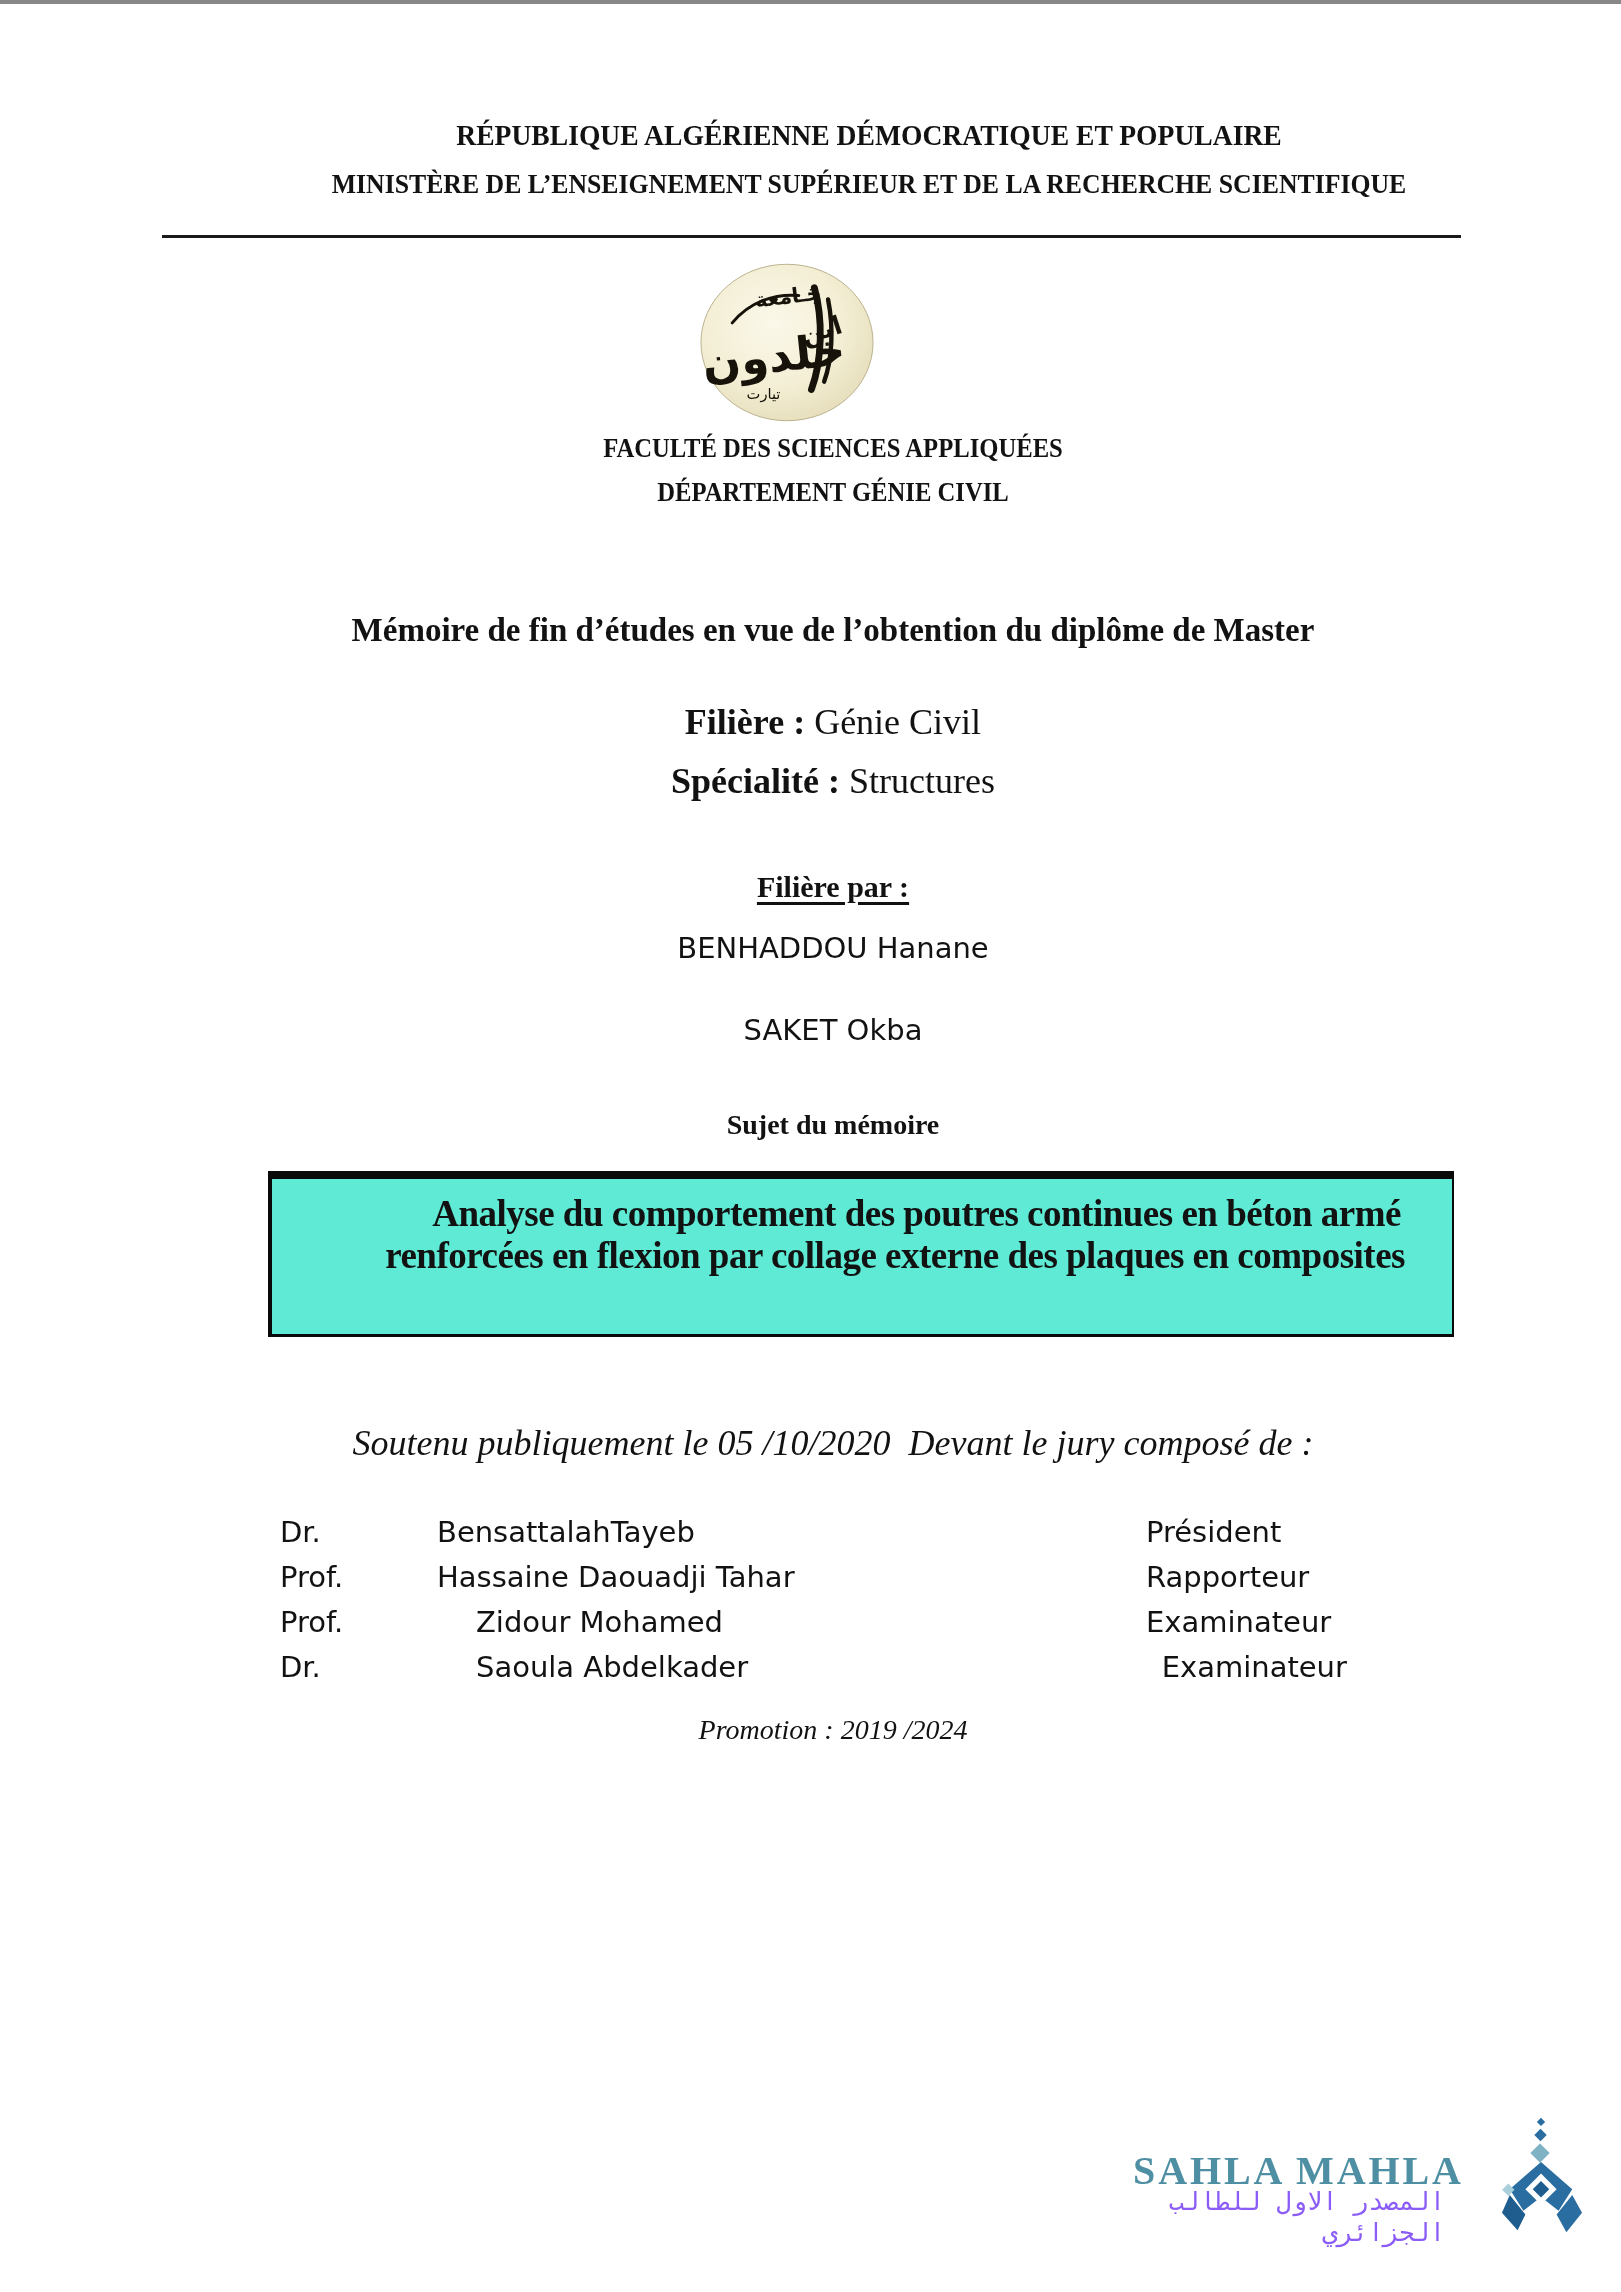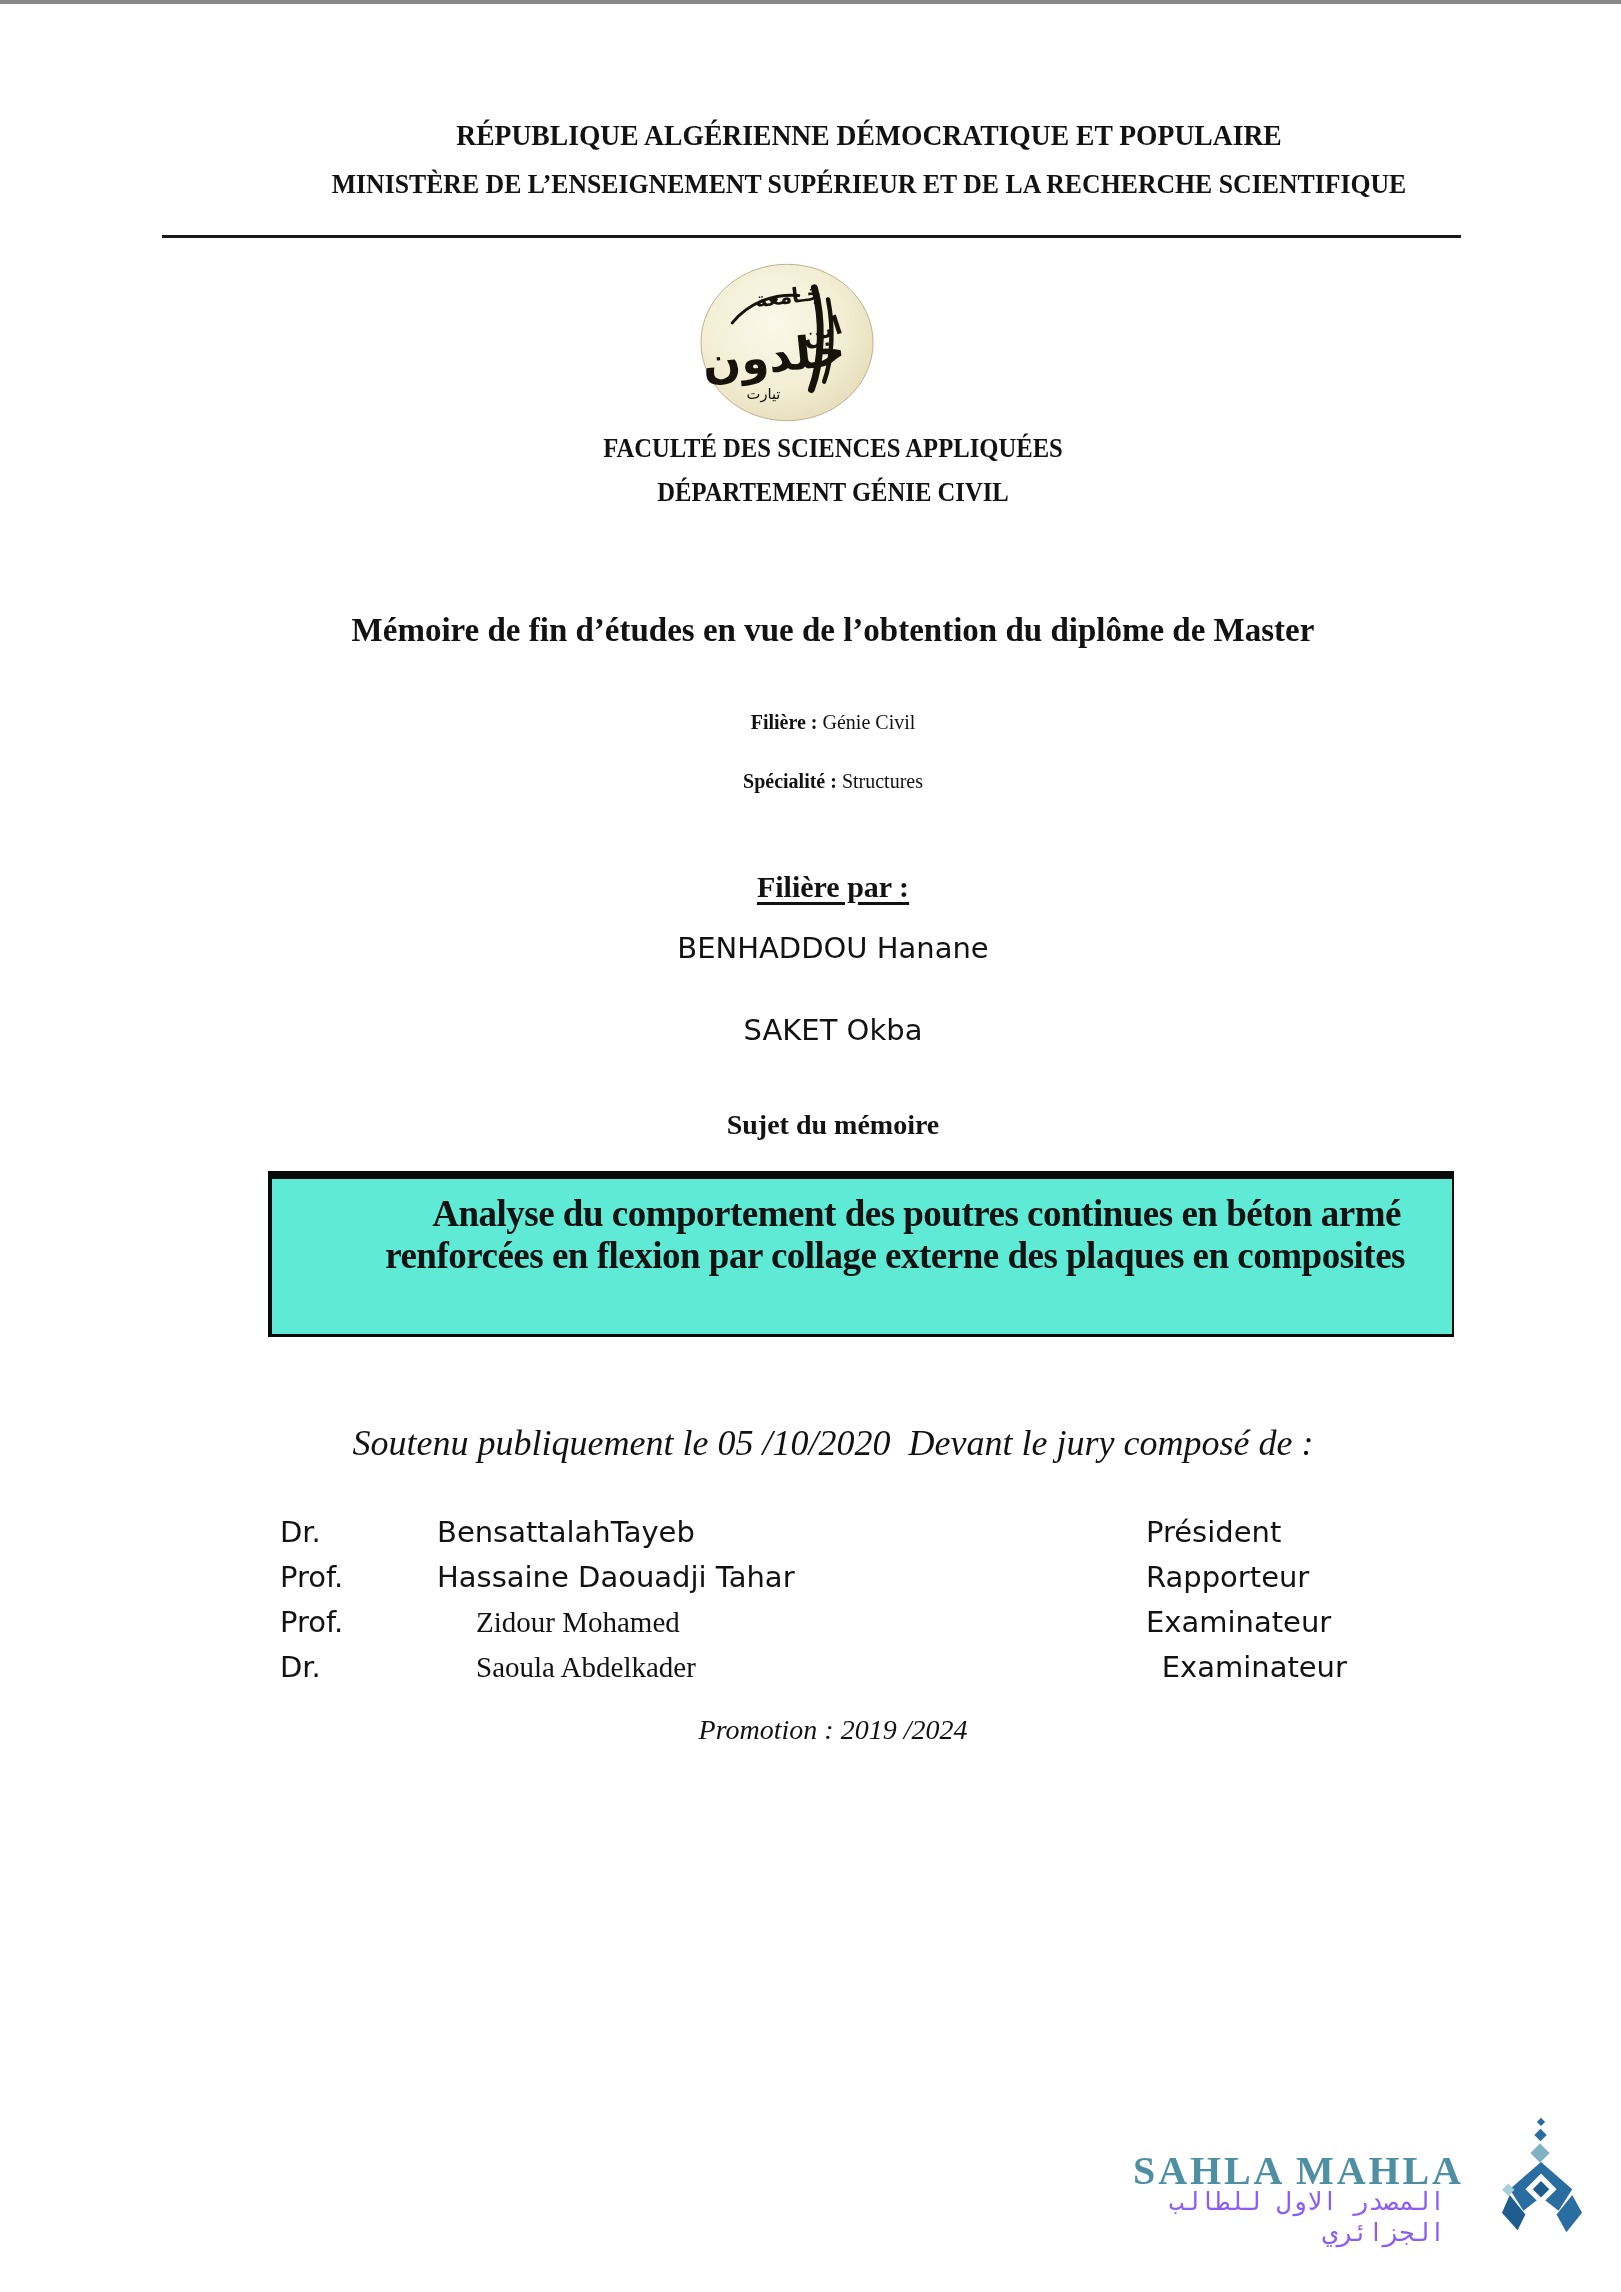--- a/index.html
+++ b/index.html
@@ -24,21 +24,21 @@
 
   
   .seal{top:258px;left:699px;width:176px;height:161px;}
 
   
   .faculty{top:428px;font-weight:700;font-size:27.4px;line-height:33px;transform:scaleX(0.9);transform-origin:center top;}
   .department{top:472px;font-weight:700;font-size:27.4px;line-height:33px;transform:scaleX(0.9);transform-origin:center top;}
 
   
   .memoire{top:607px;font-weight:700;font-size:33px;line-height:39px;}
-  .fil-line{font-size:20px;line-height:35px;}
+  .fil-line{font-size:36px;line-height:35px;}
   .filiere{top:701px;}
   .specialite{top:760px;}
   .lbl{font-weight:700;}
   .presente{top:865px;font-weight:700;font-size:30px;line-height:35px;}
   .presente .ul{text-decoration:underline;text-decoration-thickness:2.5px;text-underline-offset:4.9px;}
 
   .comic{font-family:"DejaVu Sans","Liberation Sans",sans-serif;}
   .author1{top:927px;font-size:29px;line-height:34px;}
   .author2{top:1009px;font-size:29px;line-height:34px;}
 
@@ -47,21 +47,21 @@
   
   .subject-box{top:1167px;left:268px;width:1186px;height:166px;box-sizing:border-box;
     border-style:solid;border-color:#0a0a0a;border-width:8.8px 2.9px 3.9px 4.9px;background:#5eead4;}
   .subject-title{font-weight:700;font-size:37px;line-height:42px;text-align:center;
     padding:13.7px 11.8px 0 78px;text-indent:43px;letter-spacing:-0.5px;}
 
   
   .soutenu{top:1423px;font-style:italic;font-size:36px;line-height:33px;}
   .jury{top:1506px;left:280px;width:1176px;font-size:29px;line-height:45px;}
   .jury-row{display:grid;grid-template-columns:120px 672px auto;gap:37px;}
-  .jury-row .name.indent{padding-left:39px;font-family:Liberation Serif, serif;}
+  .jury-row .name.indent{padding-left:39px;}
   .jury-row .role.indent{padding-left:15.7px;}
   .promotion{top:1709px;font-style:italic;font-size:28px;line-height:33px;}
 
   
   .brand{top:2145px;left:1133px;width:372px;font-weight:700;font-size:40px;line-height:43px;
     letter-spacing:2.9px;color:#4e8fa3;}
   .tagline{top:2184px;left:1133px;width:312px;text-align:right;direction:rtl;
     font-size:25.5px;line-height:31px;color:#8b5cf6;font-family:Liberation Mono, monospace;}
   .mark{top:2113px;left:1496px;width:90px;height:123px;}
 </style>

